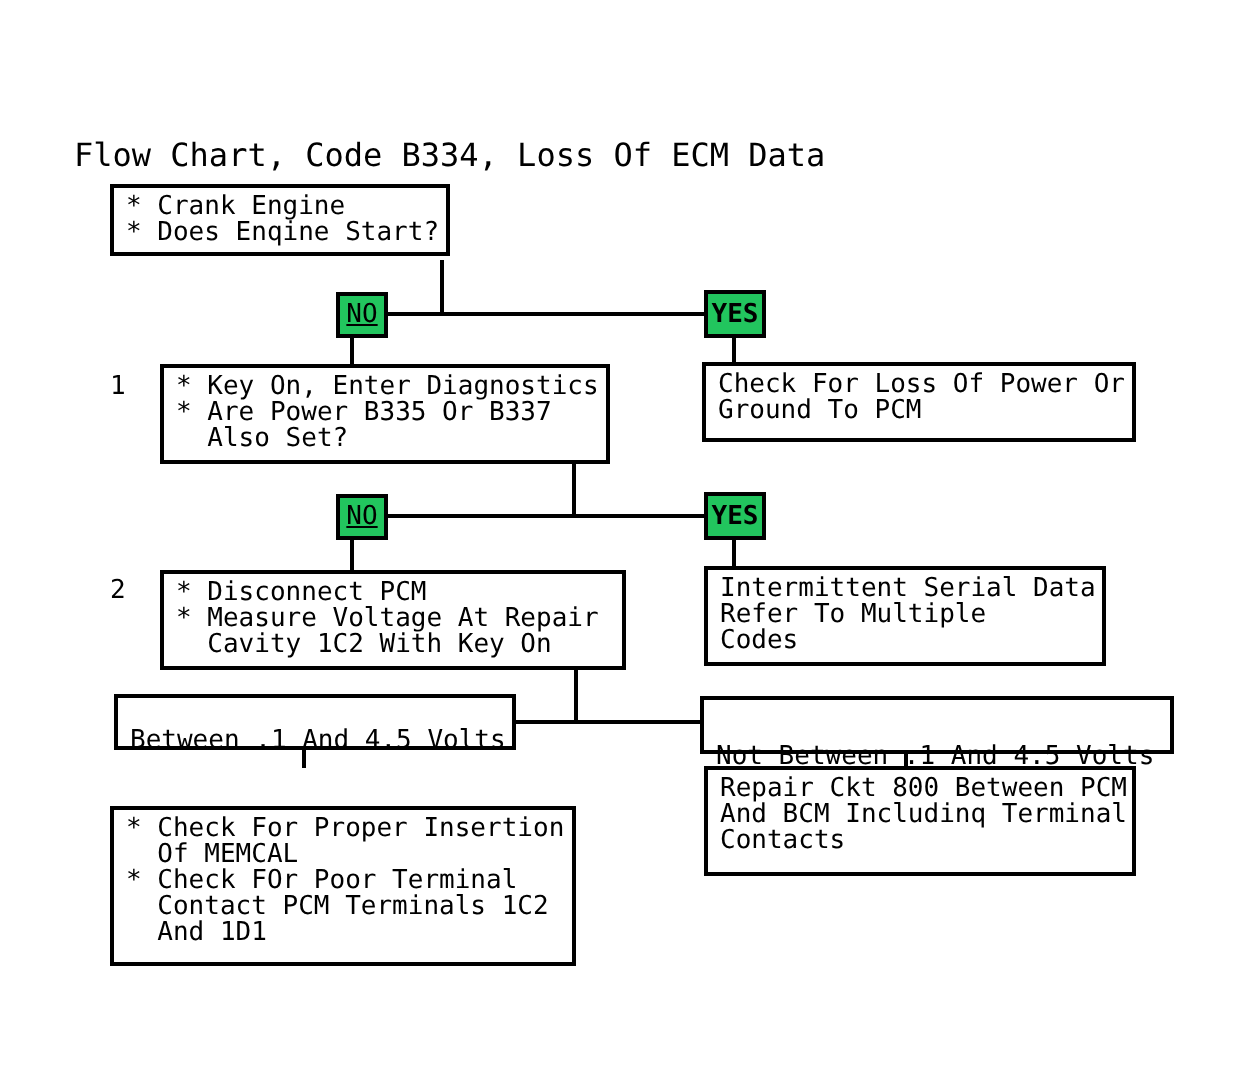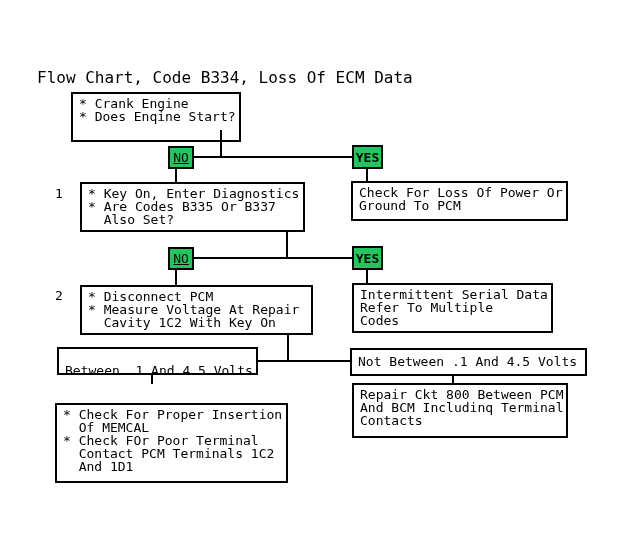--- a/index.html
+++ b/index.html
@@ -63,21 +63,21 @@
     background: #000000;
   }
 </style>
 </head>
 <body>
 
 <div class="canvas">
 
   <div class="title" style="left:37px; top:71px;">Flow Chart, Code B334, Loss Of ECM Data</div>
 
-  <div class="box" style="left:71px; top:92px; width:170px; height:50px;">
+  <div class="box" style="left:55px; top:92px; width:170px; height:36px;">
     <span class="ln">* Crank Engine</span>
     <span class="ln">* Does Enqine Start?</span>
   </div>
 
   <div class="vline" style="left:220px; top:130px; height:28px;"></div>
   <div class="hline" style="left:193px; top:156px; width:160px;"></div>
 
   <div class="decision no" style="left:168px; top:146px; width:26px; height:23px;">
     <span>NO</span>
   </div>
@@ -85,21 +85,21 @@
   <div class="decision yes" style="left:352px; top:145px; width:31px; height:24px;">
     <span>YES</span>
   </div>
 
   <div class="vline" style="left:175px; top:169px; height:14px;"></div>
   <div class="vline" style="left:366px; top:168px; height:14px;"></div>
 
   <div class="stepnum" style="left:55px; top:187px;">1</div>
   <div class="box" style="left:80px; top:182px; width:225px; height:50px;">
     <span class="ln">* Key On, Enter Diagnostics</span>
-    <span class="ln">* Are Codes B335 Or B337</span>
+    <span class="ln">* Are Power B335 Or B337</span>
     <span class="ln">  Also Set?</span>
   </div>
 
   <div class="box" style="left:351px; top:181px; width:217px; height:40px;">
     <span class="ln">Check For Loss Of Power Or</span>
     <span class="ln">Ground To PCM</span>
   </div>
 
   <div class="vline" style="left:286px; top:232px; height:27px;"></div>
   <div class="hline" style="left:193px; top:257px; width:159px;"></div>
@@ -128,21 +128,21 @@
     <span class="ln">Codes</span>
   </div>
 
   <div class="vline" style="left:287px; top:335px; height:27px;"></div>
   <div class="hline" style="left:257px; top:360px; width:94px;"></div>
 
   <div class="box" style="left:57px; top:347px; width:201px; height:28px; padding-top:15px;">
     <span class="ln">Between .1 And 4.5 Volts</span>
   </div>
 
-  <div class="box" style="left:350px; top:348px; width:237px; height:28px; padding-top:5px;">
+  <div class="box" style="left:350px; top:348px; width:237px; height:28px; padding-top:22px;">
     <span class="ln">Not Between .1 And 4.5 Volts</span>
   </div>
 
   <div class="vline" style="left:151px; top:374px; height:10px;"></div>
   <div class="vline" style="left:452px; top:375px; height:9px;"></div>
 
   <div class="box" style="left:55px; top:383px; width:233px; height:80px;margin-top:20px;">
     <span class="ln">* Check For Proper Insertion</span>
     <span class="ln">  Of MEMCAL</span>
     <span class="ln">* Check FOr Poor Terminal</span>

